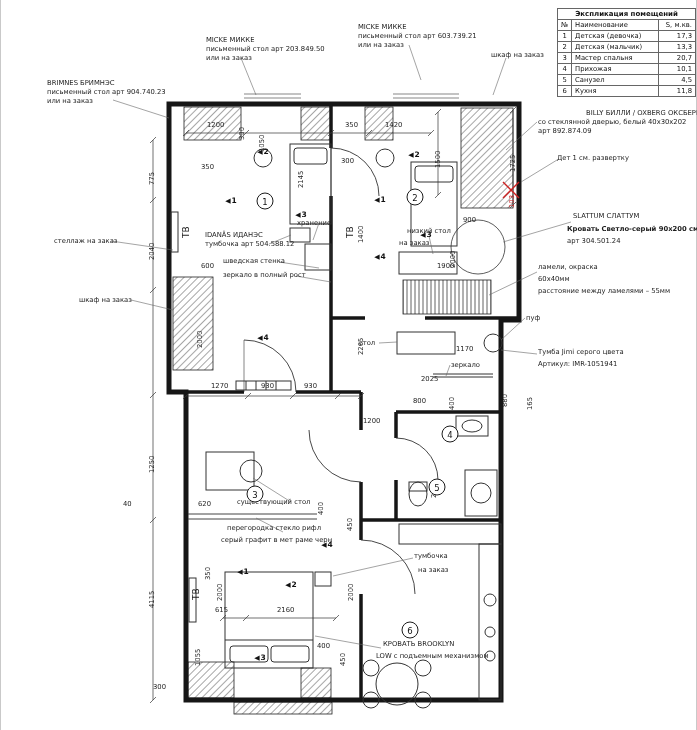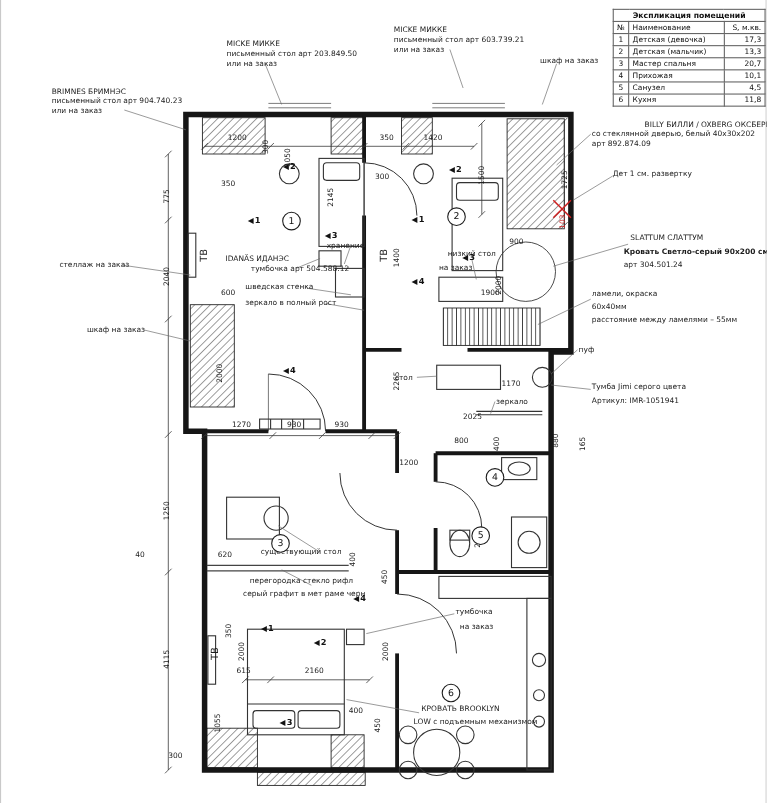--- a/index.html
+++ b/index.html
@@ -225,21 +225,21 @@
       <div class="ann" style="left: 566px; top: 238px;">арт 304.501.24</div>
       <div class="ann" style="left: 537px; top: 264px;">ламели, окраска</div>
       <div class="ann" style="left: 537px; top: 276px;">60x40мм</div>
       <div class="ann" style="left: 537px; top: 288px;">расстояние между ламелями – 55мм</div>
       <div class="ann" style="left: 525px; top: 315px;">пуф</div>
       <div class="ann" style="left: 537px; top: 349px;">Тумба Jimi серого цвета</div>
       <div class="ann" style="left: 537px; top: 361px;">Артикул: IMR-1051941</div>
       <div class="ann" style="left: 53px; top: 238px;">стеллаж на заказ</div>
       <div class="ann" style="left: 78px; top: 297px;">шкаф на заказ</div>
       <div class="ann" style="left: 204px; top: 232px;">IDANÄS ИДАНЭС</div>
-      <div class="ann" style="left: 204px; top: 241px; margin-left: 23px;">тумбочка арт 504.588.12</div>
+      <div class="ann" style="left: 204px; top: 241px;">тумбочка арт 504.588.12</div>
       <div class="ann" style="left: 222px; top: 258px;">шведская стенка</div>
       <div class="ann" style="left: 222px; top: 272px;">зеркало в полный рост</div>
       <div class="ann" style="left: 296px; top: 220px;">хранение</div>
       <div class="ann" style="left: 406px; top: 228px;">низкий стол</div>
       <div class="ann" style="left: 398px; top: 240px;">на заказ</div>
       <div class="ann" style="left: 358px; top: 340px;">стол</div>
       <div class="ann" style="left: 450px; top: 362px;">зеркало</div>
       <div class="ann" style="left: 236px; top: 499px;">существующий стол</div>
       <div class="ann" style="left: 226px; top: 525px;">перегородка стекло рифл</div>
       <div class="ann" style="left: 220px; top: 537px;">серый графит в мет раме черн</div>

